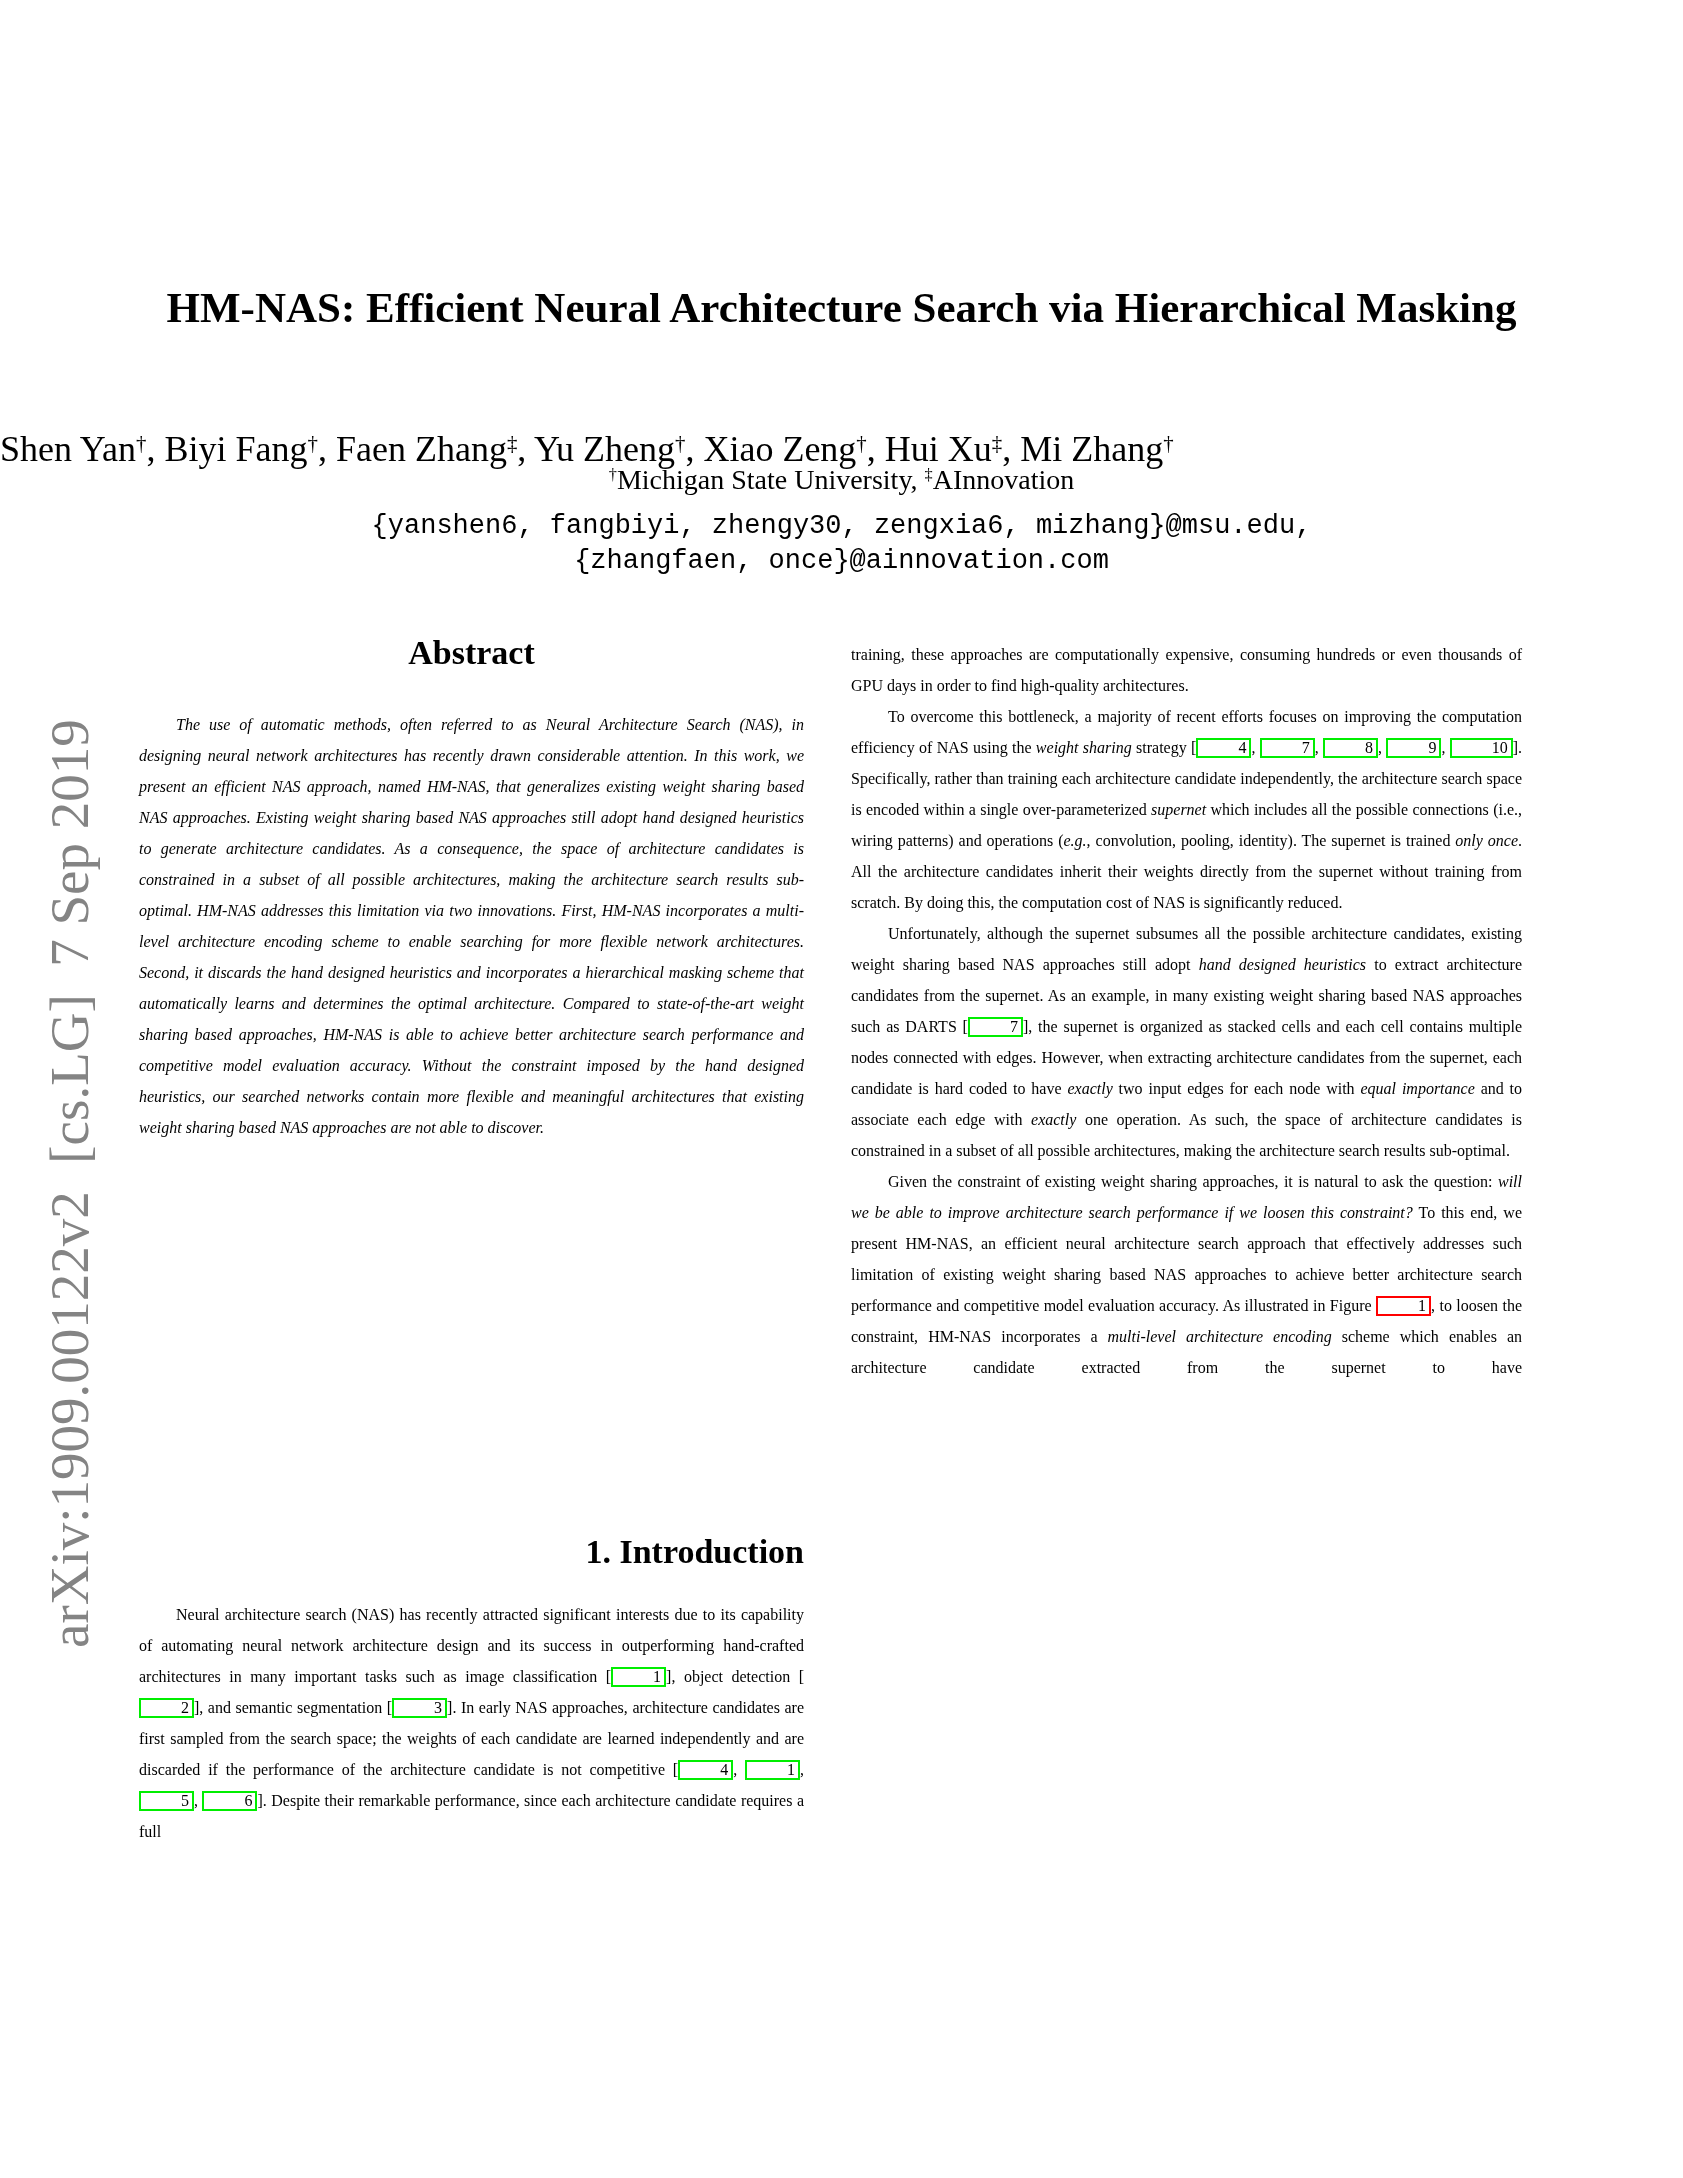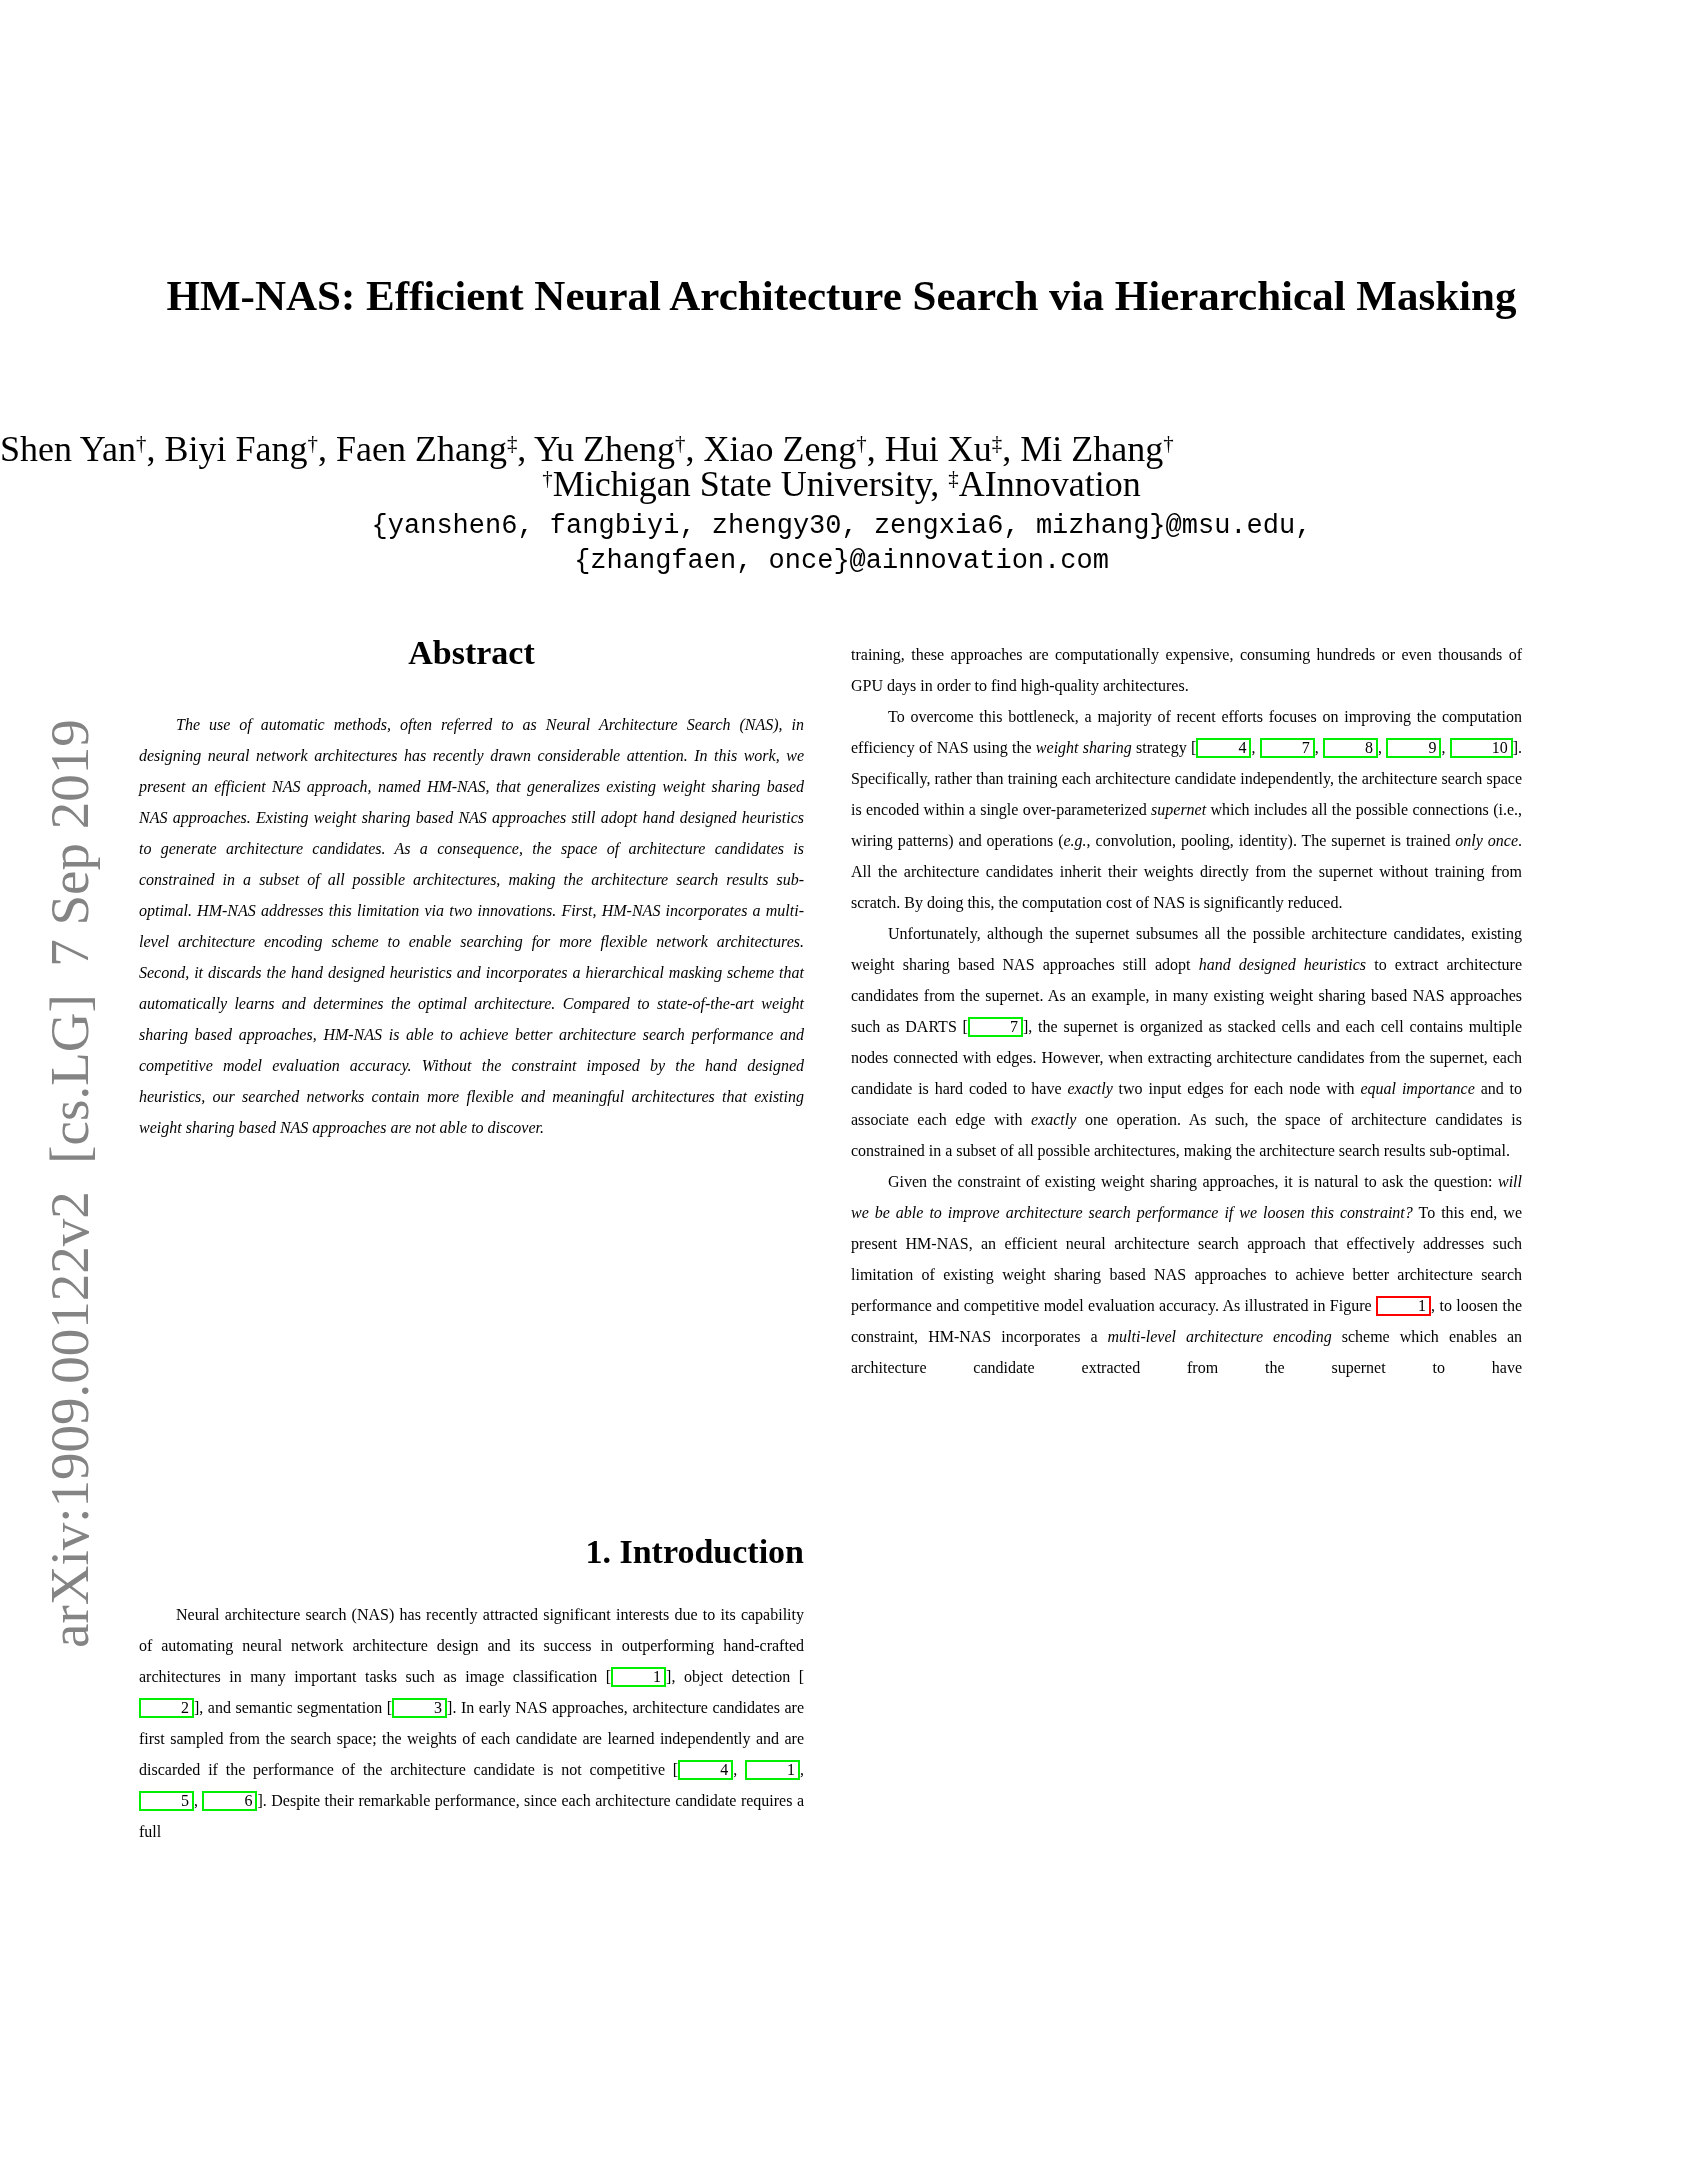--- a/index.html
+++ b/index.html
@@ -3,30 +3,30 @@
 <meta charset="utf-8">
 <style>
   * { margin:0; padding:0; box-sizing:border-box; }
   html,body { background:#ffffff; }
   .page {
     position:relative; width:1683px; height:2178px; background:#ffffff;
     color:#000; font-family:"Liberation Serif","DejaVu Serif",serif;
     overflow:hidden;
   }
   .paper-title {
-    position:absolute; left:0; right:0; top:272px;
+    position:absolute; left:0; right:0; top:284px;
     text-align:center; font-size:43px; font-weight:bold; line-height:1.1;
   }
   .authors {
     position:absolute; left:0; right:0; top:430px;
     text-align:left; font-size:36px; line-height:1.1;
   }
   .affil {
     position:absolute; left:0; right:0; top:465px;
-    text-align:center; font-size:36px; line-height:1.1;
+    text-align:center; font-size:28px; line-height:1.1;
   }
   .authors sup, .affil sup { font-size:58%; vertical-align:0.55em; }
   .email-line {
     position:absolute; left:0; right:0; text-align:center;
     font-family:"Liberation Mono","DejaVu Sans Mono",monospace;
     font-size:27px; line-height:1.1; white-space:pre;
   }
   .email-1 { top:512px; }
   .email-2 { top:547px; }
   .arxiv-stamp {

